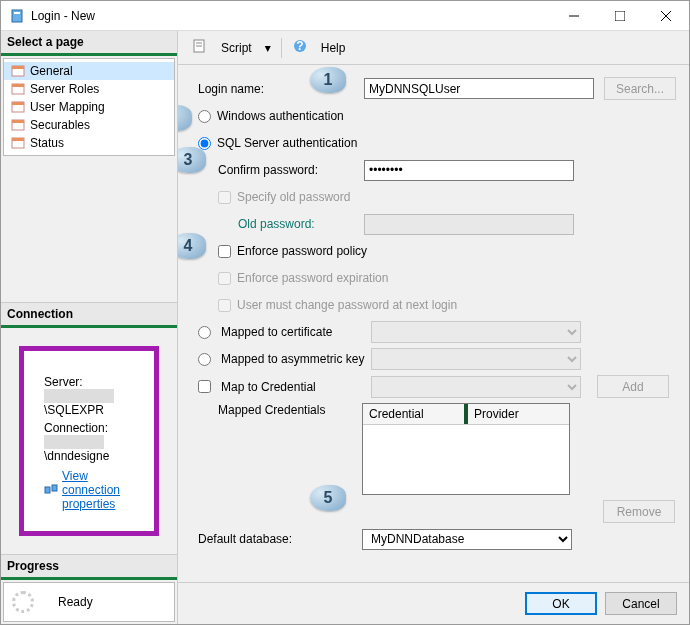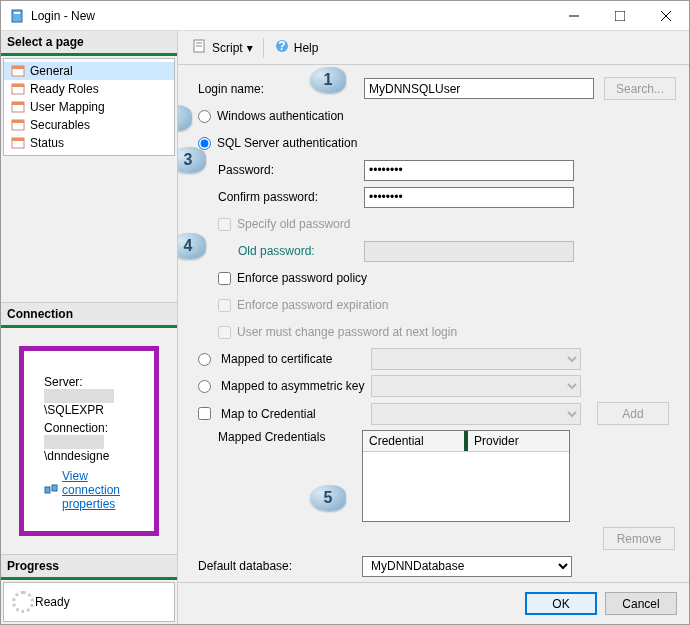--- a/index.html
+++ b/index.html
@@ -15,25 +15,25 @@
 .panelhdr:first-child { border-top: none; }
 .pagelist { background: #fff; padding: 3px 0; margin: 2px; border: 1px solid #bbb; }
 .pageitem { display: flex; align-items: center; padding: 1px 6px; gap: 4px; }
 .pageitem.sel { background: #cde8ff; }
 .pgicon { width: 16px; height: 16px; display: inline-flex; }
 .left-spacer { flex: 1; background: #f0f0f0; }
 .connbox { background: #fff; margin: 18px; border: 5px solid #a21caf; padding: 20px; font-size: 12px; }
 .connbox .lab { margin-top: 4px; }
 .connbox .val { color: #555; background: #ddd; display: inline-block; }
 .connlink { color: #0066cc; text-decoration: underline; margin-top: 6px; display: flex; align-items: center; gap: 4px; }
-.progressbox { background: #fff; margin: 2px; border: 1px solid #bbb; padding: 8px; display: flex; align-items: center; gap: 1px; }
+.progressbox { background: #fff; margin: 2px; border: 1px solid #bbb; padding: 8px; display: flex; align-items: center; gap: 24px; }
 .spinner { width: 22px; height: 22px; border: 3px dotted #ccc; border-radius: 50%; }
 .right { flex: 1; display: flex; flex-direction: column; background: #f0f0f0; }
 .toolbar { height: 34px; display: flex; align-items: center; gap: 6px; padding: 0 10px; background: #f0f0f0; border-bottom: 1px solid #ccc; }
-.tbtn { display: flex; align-items: center; gap: 4px; padding: 2px 4px; }
+.tbtn { display: flex; align-items: center; gap: 13px; padding: 2px 4px; }
 .form { flex: 1; padding: 12px 10px 8px 16px; background: #f0f0f0; position: relative; overflow: hidden; }
 .row { display: flex; align-items: center; margin-bottom: 5px; min-height: 22px; }
 .lbl { width: 140px; padding-left: 4px; }
 .lbl.ind1 { padding-left: 24px; }
 .lbl.ind2 { padding-left: 44px; }
 input[type=text], input[type=password], select { border: 1px solid #7a7a7a; height: 21px; padding: 0 4px; background: #fff; }
 input[type=text]:disabled, input[type=password]:disabled, select:disabled { background: #e8e8e8; color: #999; border-color: #bbb; }
 .txt-main { width: 230px; }
 .txt-pw { width: 210px; }
 .btn { height: 23px; min-width: 72px; background: #e1e1e1; border: 1px solid #adadad; padding: 0 10px; }
@@ -98,21 +98,21 @@
             </span>
           <span>General</span>
         </div>
         <div class="pageitem">
           <span class="pgicon">
               <svg width="16" height="16">
                 <rect x="2" y="3" width="12" height="10" fill="#fff" stroke="#c88"></rect>
                 <rect x="2" y="3" width="12" height="3" fill="#e89060"></rect>
               </svg>
             </span>
-          <span>Ready Roles</span>
+          <span>Server Roles</span>
         </div>
         <div class="pageitem">
           <span class="pgicon">
               <svg width="16" height="16">
                 <rect x="2" y="3" width="12" height="10" fill="#fff" stroke="#c88"></rect>
                 <rect x="2" y="3" width="12" height="3" fill="#e89060"></rect>
               </svg>
             </span>
           <span>User Mapping</span>
         </div>
@@ -199,25 +199,20 @@
         <div class="row radio">
           <input type="radio" name="auth" style="">
           <span>Windows authentication</span>
         </div>
         <div class="row radio">
           <input type="radio" name="auth" checked="" style="">
           <span>SQL Server authentication</span>
         </div>
 
         <div class="row">
-          <span class="lbl ind1">Password:</span>
-          <div style="width:30px"></div>
-          <input type="password" class="txt-pw" value="●●●●●●●●" style="">
-        </div>
-        <div class="row">
           <span class="lbl ind1">Confirm password:</span>
           <div style="width:30px"></div>
           <input type="password" class="txt-pw" value="●●●●●●●●" style="">
         </div>
 
         <div class="row chk disabled" style="padding-left:24px;">
           <input type="checkbox" disabled="" style="">
           <span>Specify old password</span>
         </div>
         <div class="row">

